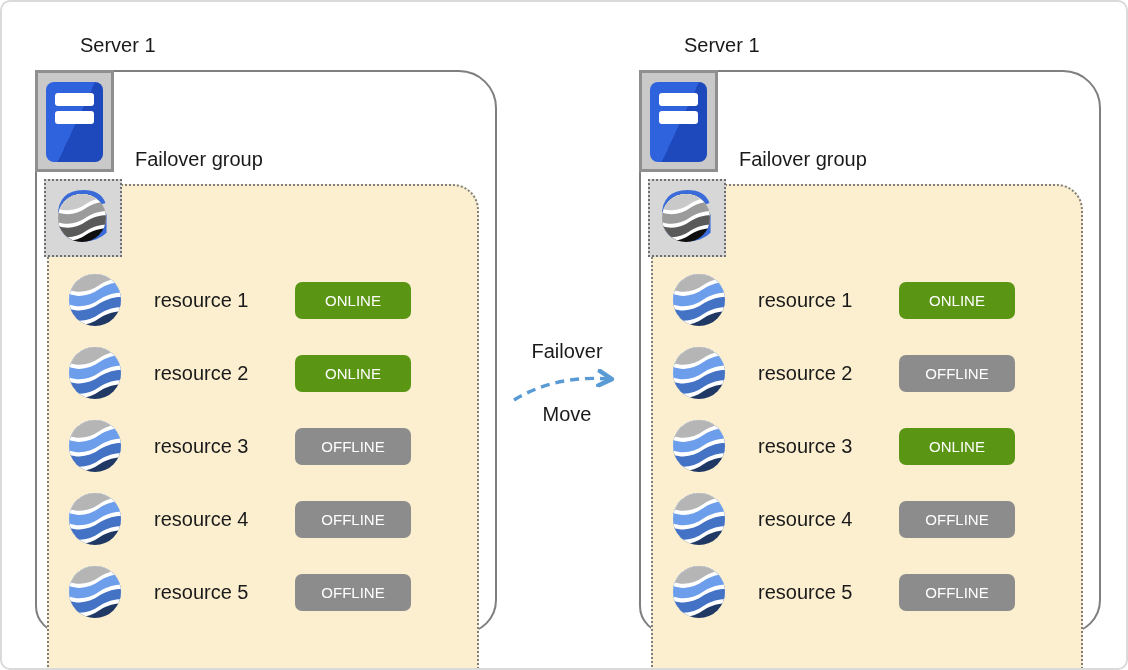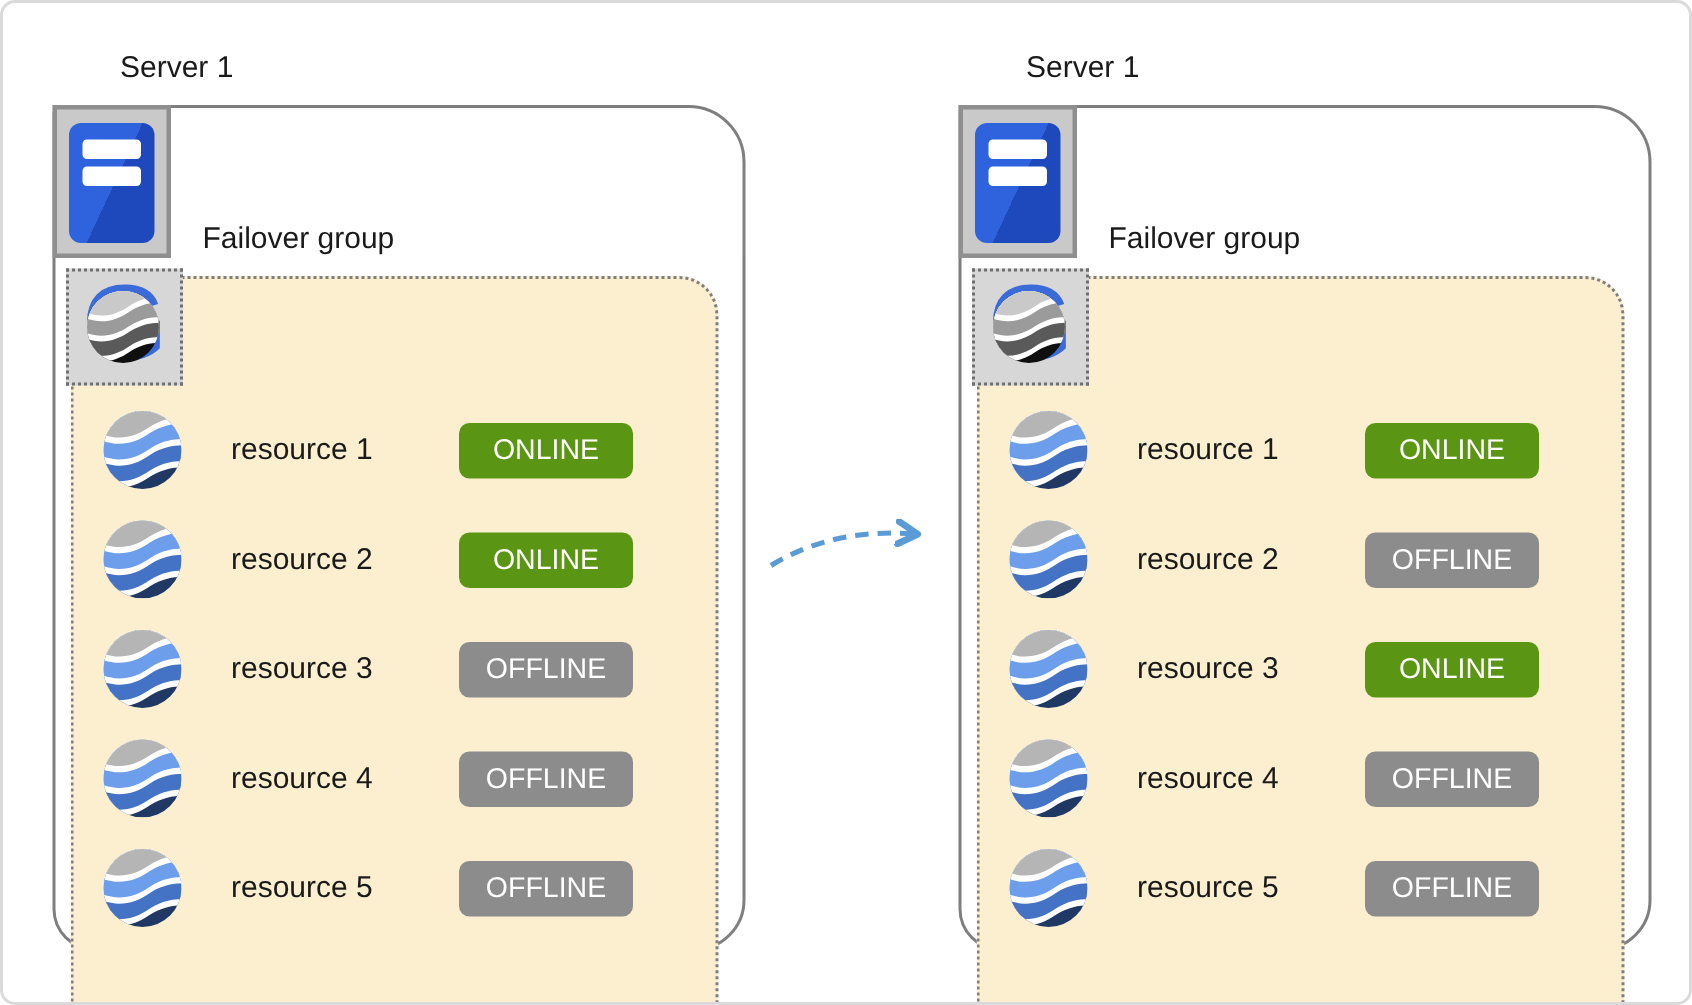--- a/index.html
+++ b/index.html
@@ -92,25 +92,25 @@
 
   
   .rows {
     position: absolute; left: 20px; right: 20px; top: 88px;
     display: flex; flex-direction: column; gap: 21px;
   }
   .row { display: flex; align-items: center; height: 52px; }
   .res-svg { width: 52px; height: 52px; flex: 0 0 52px; }
   .res-name { margin-left: 33px; font-size: 20px; white-space: nowrap; }
   .badge {
-    margin-left: auto; margin-right: 35px;
+    margin-left: auto; margin-right: 46px;
     min-width: 116px; height: 37px; line-height: 37px;
     padding: 0 10px;
     text-align: center;
-    color: #fff; font-size: 19px;
+    color: #fff; font-size: 15px;
     border-radius: 7px;
   }
   .badge.online  { background: var(--online,  #5a9614); }
   .badge.offline { background: var(--offline, #8c8c8c); }
 
   
   .transition {
     position: absolute; left: 499px; top: 338px; width: 132px;
     text-align: center; z-index: 5;
   }
@@ -209,28 +209,30 @@
     </div>
   </div>
   <div class="group-icon" id="group-icon1">
     <div class="gletter">G</div>
     <svg class="gsphere">
         <use href="#res-sphere-gray"></use>
       </svg>
   </div>
 
   <div class="transition">
+    <div class="t-label">Failover</div>
     <svg class="arrow-svg" viewBox="0 0 122 40">
       <defs>
         <marker id="ah" viewBox="0 0 10 10" refX="7" refY="5" markerWidth="5.5" markerHeight="5.5" orient="auto-start-reverse">
           <path d="M1,1 L8,5 L1,9" fill="none" stroke="#5b9bd5" stroke-width="2.4" stroke-linecap="round" stroke-linejoin="round"></path>
         </marker>
       </defs>
       <path d="M8,36 C34,20 66,12 104,15" fill="none" stroke="#5b9bd5" stroke-width="3.4" stroke-dasharray="9 6" marker-end="url(#ah)"></path>
     </svg>
+    <div class="t-label">Move</div>
   </div>
 
   <div class="server-title" id="server2-title">Server 1</div>
   <div class="server-box" id="server2-box"></div>
   <div class="server-icon" id="server-icon2">
     <div class="tower">
       <div class="bar b1"></div>
       <div class="bar b2"></div>
     </div>
   </div>

